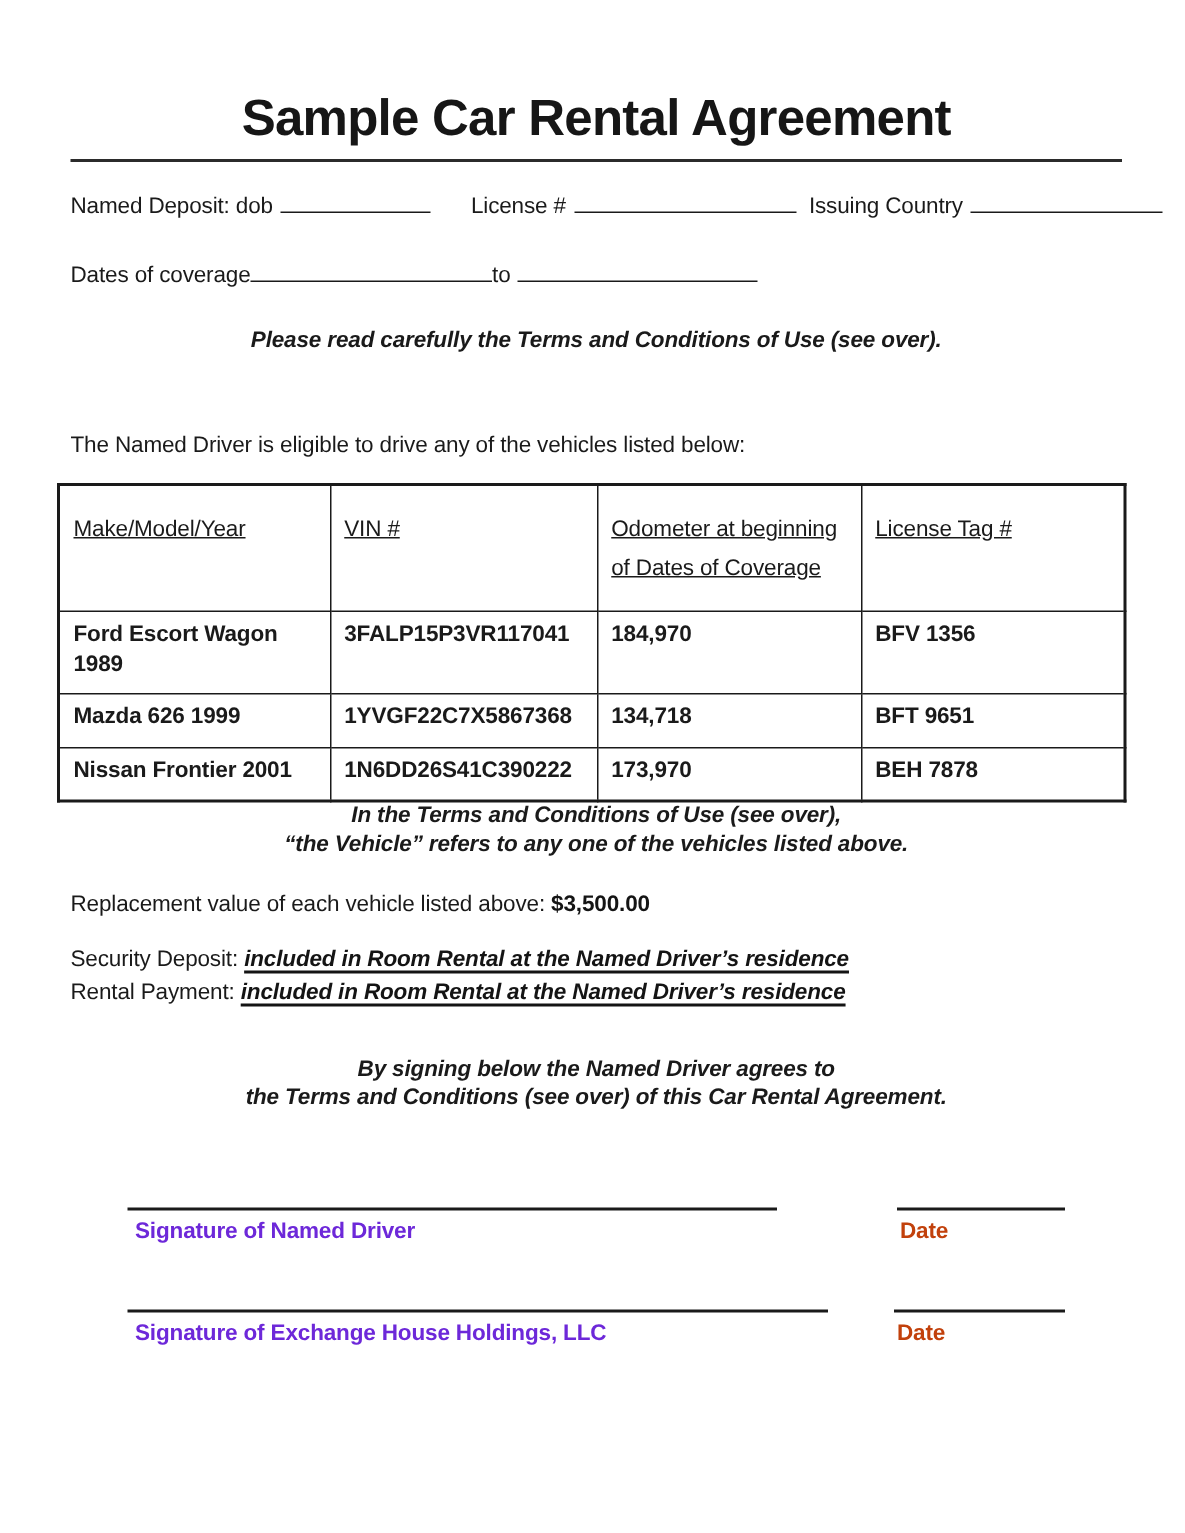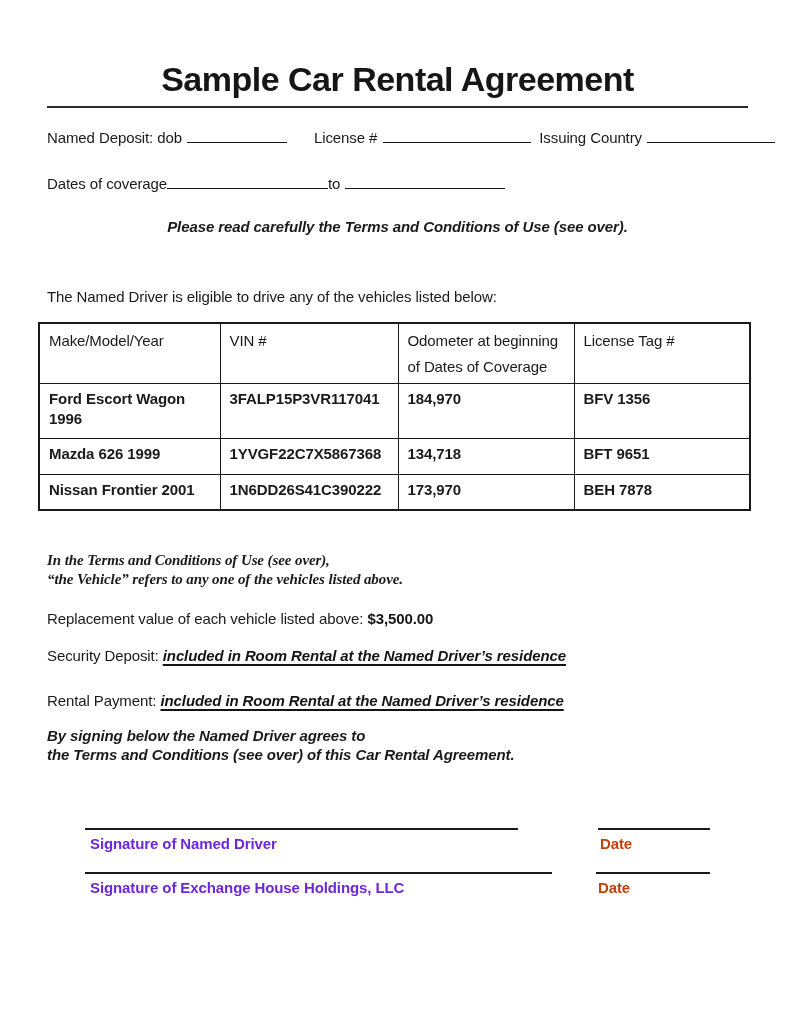--- a/index.html
+++ b/index.html
@@ -58,48 +58,49 @@
     border: 2px solid #1a1a1a;
   }
   table.vehicles th, table.vehicles td {
     border: 1.5px solid #1a1a1a;
     text-align: left;
     vertical-align: top;
     overflow: hidden;
   }
   table.vehicles th {
     font-weight: normal;
-    padding: 4px 9px;
+    padding: 16px 9px;
     line-height: 1.7;
     height: 49px;
+    text-decoration: underline;
   }
   table.vehicles td {
     font-weight: bold;
     padding: 5px 9px 10px 9px;
     line-height: 1.3;
   }
 
-  .terms-note { margin-top: 40px; font-weight: bold; font-style: italic; line-height: 1.25; font-family: Liberation Serif, serif; }
+  .terms-note { text-align: center; font-weight: bold; font-style: italic; line-height: 1.25; }
   .replacement-line { margin-top: 21px; }
   .deposit-line     { margin-top: 20px; }
-  .rental-line      { margin-top: 28px; }
+  .rental-line      { margin-top: 5px; }
   .insurance-line   { margin-top: 19px; }
-  .signing-note     { margin-top: 17px; text-align: left; font-weight: bold; font-style: italic; line-height: 1.3; }
+  .signing-note     { margin-top: 33px; text-align: center; font-weight: bold; font-style: italic; line-height: 1.3; }
 
   .uval {
     font-weight: bold; font-style: italic;
     text-decoration: underline;
     text-decoration-thickness: 1.6px;
     text-underline-offset: 3px;
     color: #141414;
   }
 
   .sig-row { display: flex; margin-left: 38px; }
   .sig-row-1 { margin-top: 63px; }
-  .sig-row-2 { margin-top: 20px; }
+  .sig-row-2 { margin-top: 44px; }
   .sig-col { border-top: 2px solid #1a1a1a; }
   .sig-main-1 { width: 433px; }
   .sig-main-2 { width: 467px; }
   .sig-date-1 { width: 112px; margin-left: 80px; }
   .sig-date-2 { width: 114px; margin-left: 44px; }
   .sig-label { font-weight: bold; padding: 5px 0 0 5px; color: #6d28d9; }
   .date-label { font-weight: bold; padding: 5px 0 0 2px; color: #c2410c; }
 </style>
 </head>
 <body>
@@ -126,21 +127,21 @@
         <col style="width:176px">
     </colgroup>
     <tbody>
         <tr>
       <th>Make/Model/Year</th>
       <th>VIN #</th>
       <th>Odometer at beginning of Dates of Coverage</th>
       <th>License Tag #</th>
     </tr>
     <tr>
-      <td>Ford Escort Wagon 1996</td>
+      <td>Ford Escort Wagon 1989</td>
       <td>3FALP15P3VR117041</td>
       <td>184,970</td>
       <td>BFV 1356</td>
     </tr>
     <tr>
       <td>Mazda 626 1999</td>
       <td>1YVGF22C7X5867368</td>
       <td>134,718</td>
       <td>BFT 9651</td>
     </tr>

